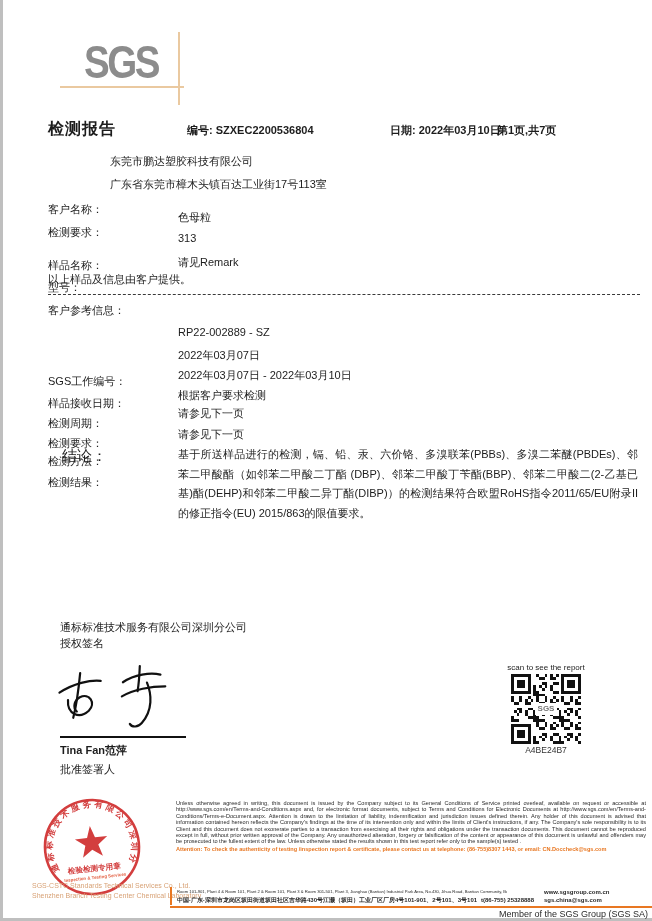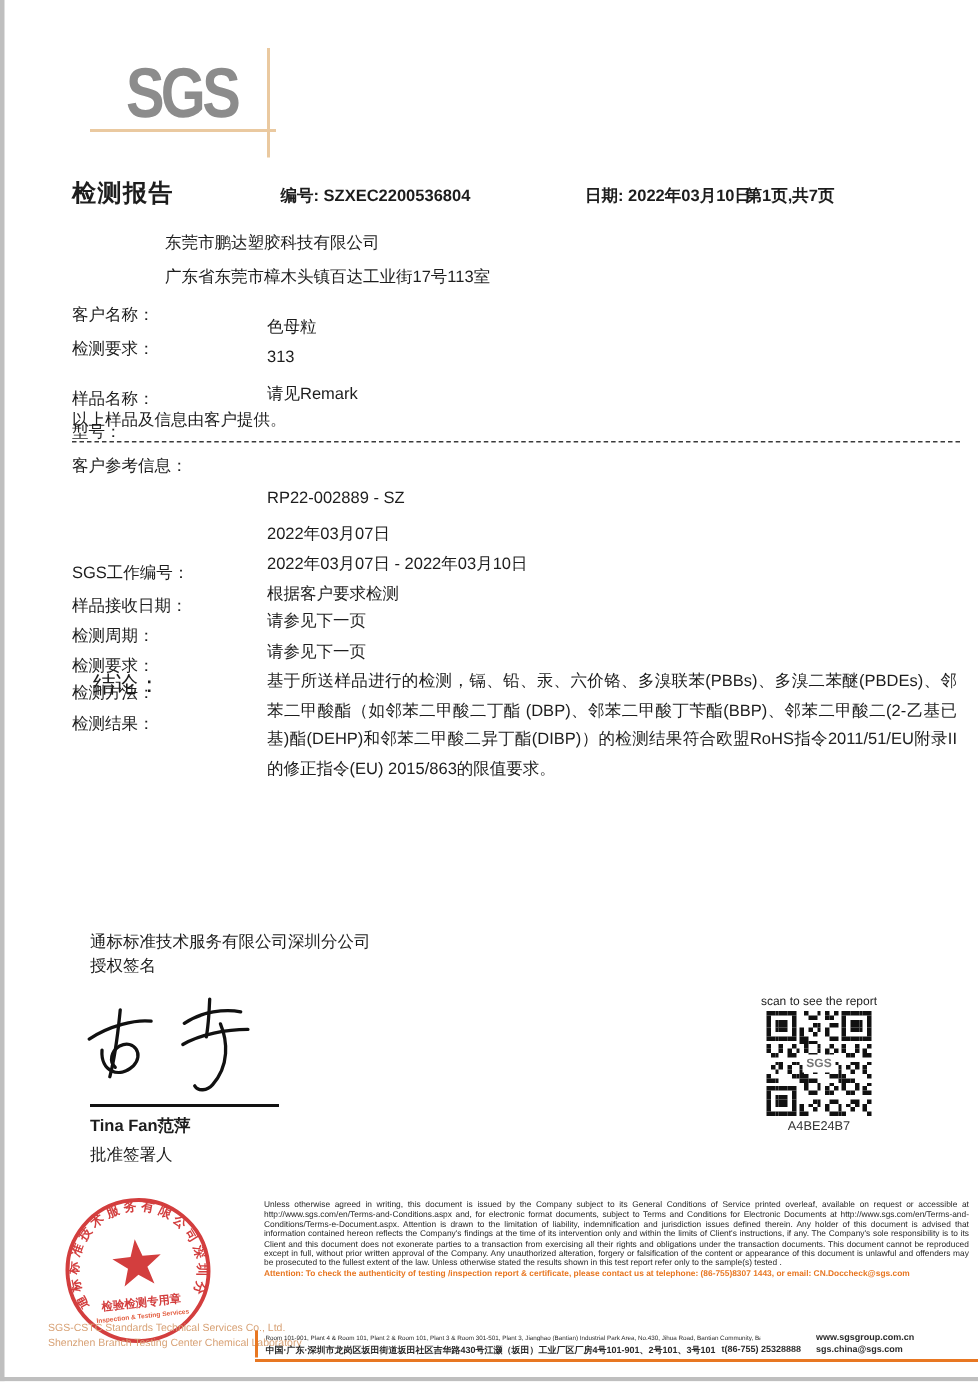--- a/index.html
+++ b/index.html
@@ -135,21 +135,21 @@
   <div class="row" style="left:48px; top:406px;">
     <span class="lbl">检测方法：</span>
     <span class="val vx2">请参见下一页</span>
   </div>
   <div class="row" style="left:48px; top:427px;">
     <span class="lbl">检测结果：</span>
     <span class="val vx2">请参见下一页</span>
   </div>
 
   <div class="conclusion-lbl">结论：</div>
-  <div class="conclusion">基于所送样品进行的检测，镉、铅、汞、六价铬、多溴联苯(PBBs)、多溴二苯醚(PBDEs)、邻苯二甲酸酯（如邻苯二甲酸二丁酯 (DBP)、邻苯二甲酸丁苄酯(BBP)、邻苯二甲酸二(2-乙基已基)酯(DEHP)和邻苯二甲酸二异丁酯(DIBP)）的检测结果符合欧盟RoHS指令2011/51/EU附录II的修正指令(EU) 2015/863的限值要求。</div>
+  <div class="conclusion">基于所送样品进行的检测，镉、铅、汞、六价铬、多溴联苯(PBBs)、多溴二苯醚(PBDEs)、邻苯二甲酸酯（如邻苯二甲酸二丁酯 (DBP)、邻苯二甲酸丁苄酯(BBP)、邻苯二甲酸二(2-乙基已基)酯(DEHP)和邻苯二甲酸二异丁酯(DIBP)）的检测结果符合欧盟RoHS指令2011/65/EU附录II的修正指令(EU) 2015/863的限值要求。</div>
 
   <div class="sig-company">通标标准技术服务有限公司深圳分公司</div>
   <div class="sig-auth">授权签名</div>
   <svg class="sig-svg" width="150" height="72" viewBox="0 0 150 72">
     <g fill="none" stroke="#111" stroke-width="2.2" stroke-linecap="round" transform="rotate(-4 75 36)">
       <path d="M8,26 C22,18 40,15 50,17"></path>
       <path d="M30,8 C28,20 24,40 20,52"></path>
       <path d="M16,34 C14,48 26,54 36,46 C44,39 38,28 28,32 C22,35 20,42 24,46"></path>
       <path d="M72,20 C84,13 100,12 110,15"></path>
       <path d="M90,5 C89,14 88,22 86,30"></path>
@@ -450,13 +450,14 @@
     </div>
   </div>
 
   <div class="addr-vline"></div>
   <div class="addr-en">Room 101-901, Plant 4 &amp; Room 101, Plant 2 &amp; Room 101, Plant 3 &amp; Room 301-501, Plant 3, Jianghao (Bantian) Industrial Park Area, No.430, Jihua Road, Bantian Community, Bantian Street, Longgang District, Shenzhen, Guangdong, China 518129</div>
   <div class="addr-cn">中国·广东·深圳市龙岗区坂田街道坂田社区吉华路430号江灏（坂田）工业厂区厂房4号101-901、2号101、3号101、3号301-501 邮编：518129</div>
   <div class="f-web">www.sgsgroup.com.cn</div>
   <div class="f-phone">t(86-755) 25328888</div>
   <div class="f-email">sgs.china@sgs.com</div>
   <div class="f-hline"></div>
+  <div class="member">Member of the SGS Group (SGS SA)</div>
 </div>
 
 </body></html>

